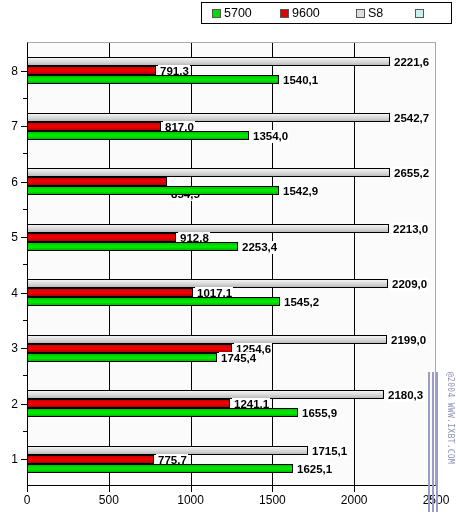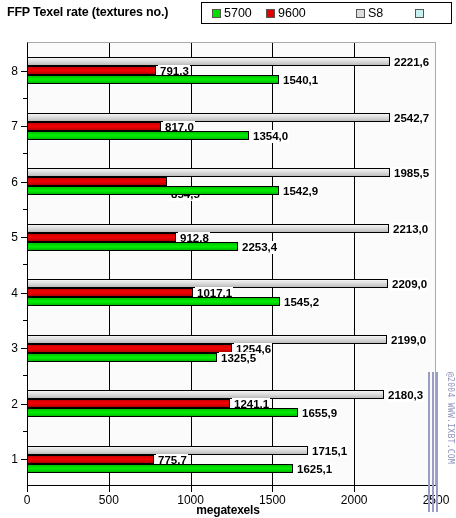--- a/index.html
+++ b/index.html
@@ -53,21 +53,21 @@
   }
   .legend-item {
     position: absolute;
     top: 3px;
     height: 15px;
     display: flex;
     align-items: center;
     gap: 3px;
   }
   .legend-item.i0 { left: 10px; }
-  .legend-item.i1 { left: 64px; }
+  .legend-item.i1 { left: 78px; }
   .legend-item.i2 { left: 154px; }
   .legend-item.i3 { left: 213px; }
   .legend-swatch {
     width: 9px;
     height: 9px;
     border: 1px solid #555555;
     box-sizing: border-box;
   }
   .legend-label {
     font-size: 12.5px;
@@ -211,21 +211,20 @@
     width: 2px;
     background: #9a9ec6;
   }
 </style>
 </head>
 <body>
 
 <div id="chart-root">
 
   <div class="header">
-    <div class="chart-title">FFP Texel rate (textures no.)</div>
     <div class="legend-box" id="legend-box">
         <div class="legend-item i0">
           <span class="legend-swatch" style="background: rgb(0, 221, 0);"></span>
           <span class="legend-label">5700</span>
         </div>
         <div class="legend-item i1">
           <span class="legend-swatch" style="background: rgb(224, 0, 0);"></span>
           <span class="legend-label">9600</span>
         </div>
         <div class="legend-item i2">
@@ -275,41 +274,41 @@
       <div class="valuelabel" style="left: 232px; top: 398px;">1241,1</div>
       <div class="bar green" style="left: 27px; top: 408px; width: 271px;"></div>
       <div class="valuelabel" style="left: 300px; top: 407px;">1655,9</div>
       <div class="ytick" style="top: 348px;"></div>
       <div class="ylabel" style="top: 342px;">3</div>
       <div class="bar gray" style="left: 27px; top: 335px; width: 360px;"></div>
       <div class="valuelabel" style="left: 389px; top: 334px;">2199,0</div>
       <div class="bar red" style="left: 27px; top: 344px; width: 205px;"></div>
       <div class="valuelabel" style="left: 234px; top: 343px;">1254,6</div>
       <div class="bar green" style="left: 27px; top: 353px; width: 190px;"></div>
-      <div class="valuelabel" style="left: 219px; top: 352px;">1325,5</div>
+      <div class="valuelabel" style="left: 219px; top: 352px;">1745,4</div>
       <div class="ytick" style="top: 293px;"></div>
       <div class="ylabel" style="top: 287px;">4</div>
       <div class="bar gray" style="left: 27px; top: 279px; width: 361px;"></div>
       <div class="valuelabel" style="left: 390px; top: 278px;">2209,0</div>
       <div class="bar red" style="left: 27px; top: 288px; width: 166px;"></div>
       <div class="valuelabel" style="left: 195px; top: 287px;">1017,1</div>
       <div class="bar green" style="left: 27px; top: 297px; width: 253px;"></div>
       <div class="valuelabel" style="left: 282px; top: 296px;">1545,2</div>
       <div class="ytick" style="top: 237px;"></div>
       <div class="ylabel" style="top: 231px;">5</div>
       <div class="bar gray" style="left: 27px; top: 224px; width: 362px;"></div>
       <div class="valuelabel" style="left: 391px; top: 223px;">2213,0</div>
       <div class="bar red" style="left: 27px; top: 233px; width: 149px;"></div>
       <div class="valuelabel" style="left: 178px; top: 232px;">912,8</div>
       <div class="bar green" style="left: 27px; top: 242px; width: 211px;"></div>
       <div class="valuelabel" style="left: 240px; top: 241px;">2253,4</div>
       <div class="ytick" style="top: 182px;"></div>
       <div class="ylabel" style="top: 176px;">6</div>
       <div class="bar gray" style="left: 27px; top: 168px; width: 363px;"></div>
-      <div class="valuelabel" style="left: 392px; top: 167px;">1985,5</div>
+      <div class="valuelabel" style="left: 392px; top: 167px;">2655,2</div>
       <div class="bar red" style="left: 27px; top: 177px; width: 140px;"></div>
       <div class="valuelabel" style="left: 169px; top: 188px; text-align: right;">854,5</div>
       <div class="bar green" style="left: 27px; top: 186px; width: 252px;"></div>
       <div class="valuelabel" style="left: 281px; top: 185px;">1542,9</div>
       <div class="ytick" style="top: 126px;"></div>
       <div class="ylabel" style="top: 120px;">7</div>
       <div class="bar gray" style="left: 27px; top: 113px; width: 363px;"></div>
       <div class="valuelabel" style="left: 392px; top: 112px;">2542,7</div>
       <div class="bar red" style="left: 27px; top: 122px; width: 134px;"></div>
       <div class="valuelabel" style="left: 163px; top: 121px;">817,0</div>
@@ -325,21 +324,20 @@
       <div class="valuelabel" style="left: 281px; top: 74px;">1540,1</div>
       <div class="ytick" style="top: 98px; width: 4px; left: 23px;"></div>
       <div class="ytick" style="top: 153px; width: 4px; left: 23px;"></div>
       <div class="ytick" style="top: 209px; width: 4px; left: 23px;"></div>
       <div class="ytick" style="top: 264px; width: 4px; left: 23px;"></div>
       <div class="ytick" style="top: 320px; width: 4px; left: 23px;"></div>
       <div class="ytick" style="top: 375px; width: 4px; left: 23px;"></div>
       <div class="ytick" style="top: 431px; width: 4px; left: 23px;"></div>
     </div>
 
-  <div class="xaxis-title">megatexels</div>
 
   <div class="wm-bars">
     <div class="wm-bar" style="left:0px;"></div>
     <div class="wm-bar" style="left:4px;"></div>
     <div class="wm-bar" style="left:8px;"></div>
   </div>
   <div class="watermark">
     <div class="wm-text">@2004 WWW.IXBT.COM</div>
     <div class="wm-text" style="margin-left:40px;">WWW.DIGIT-LIFE.COM</div>
   </div>

